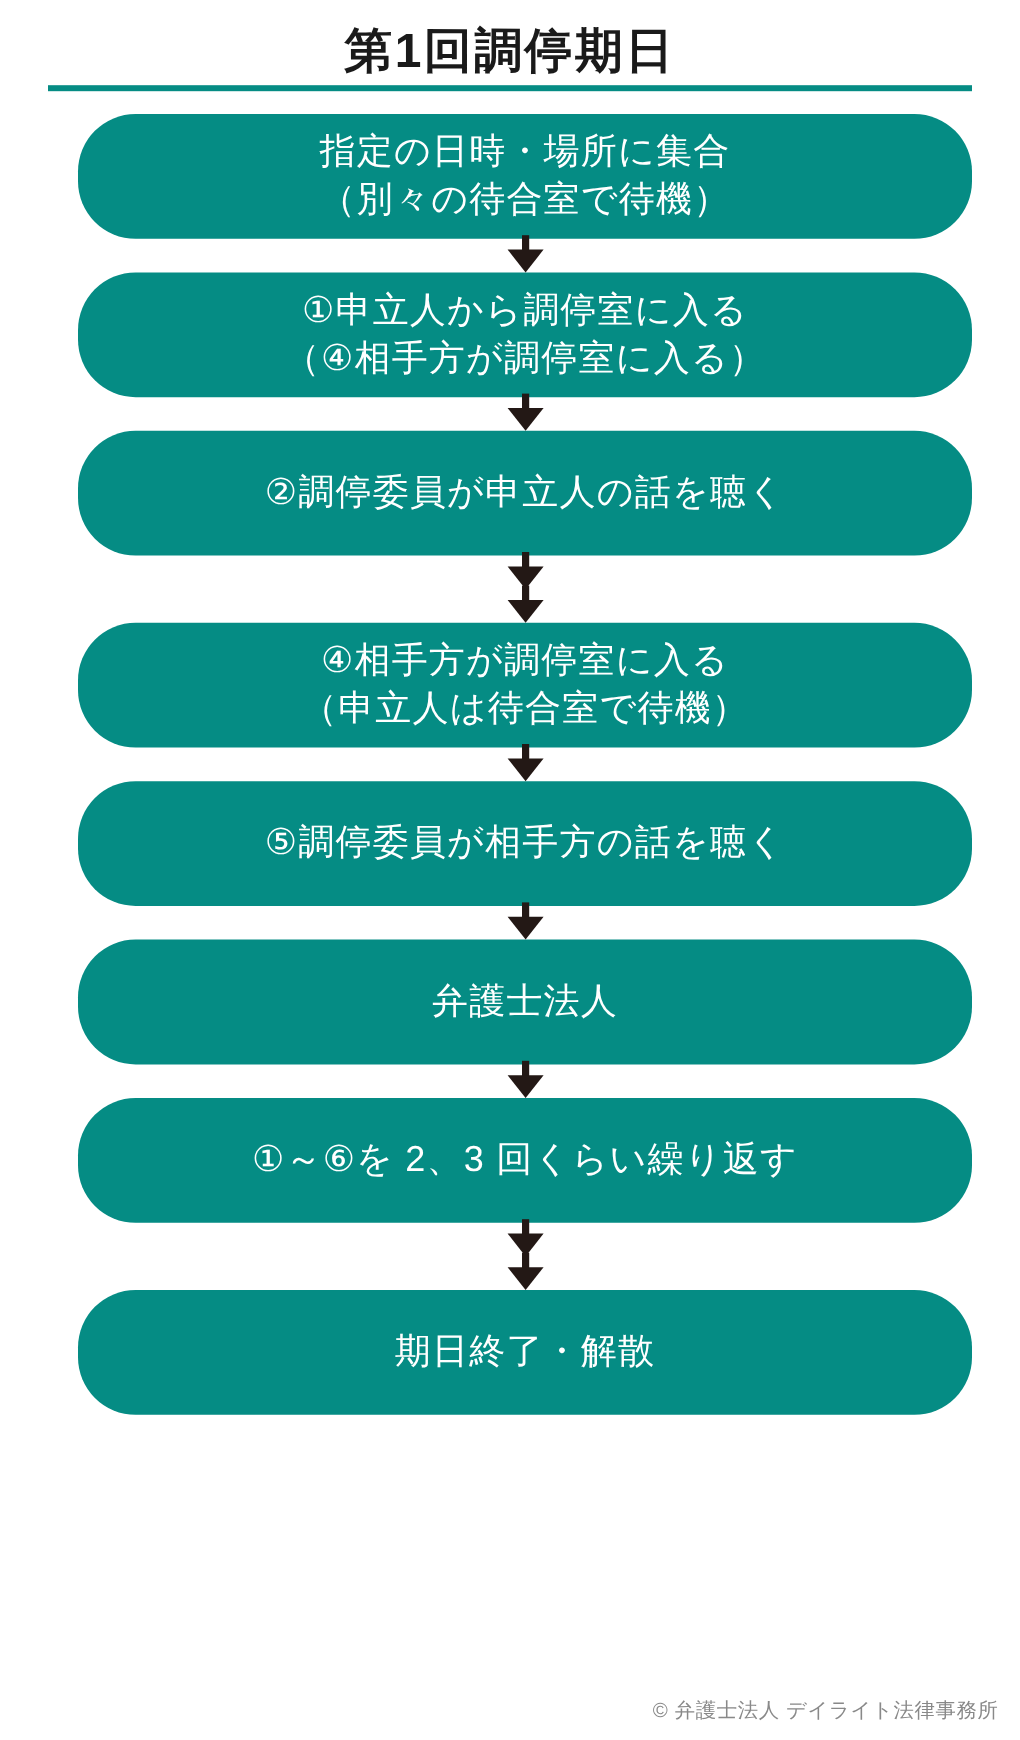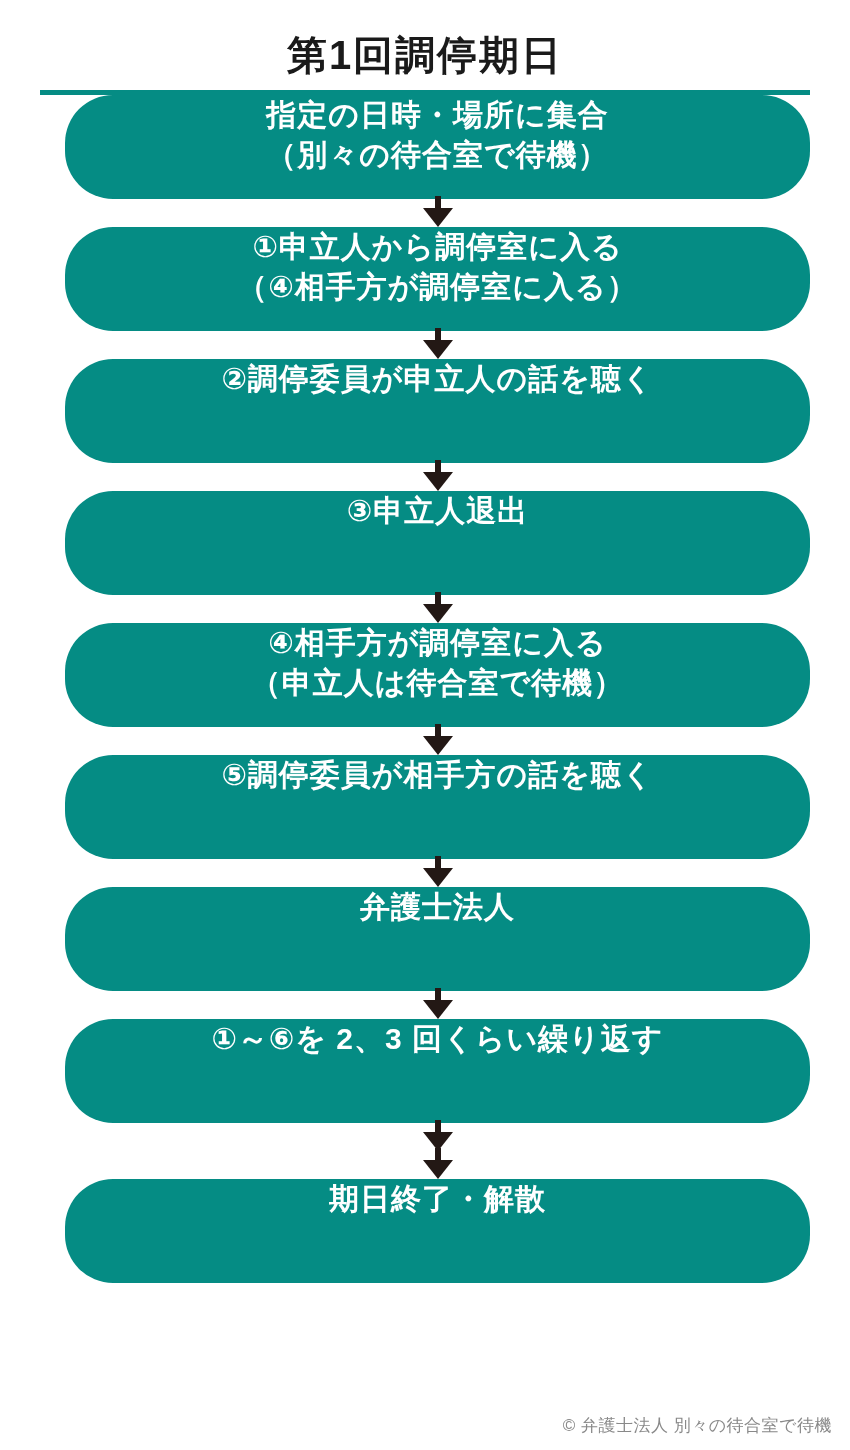--- a/index.html
+++ b/index.html
@@ -18,21 +18,21 @@
     font-family: "Liberation Sans", "DejaVu Sans", sans-serif;
   }
   .page {
     position: relative;
     width: 850px;
     height: 1450px;
     background: #FFFFFF;
     overflow: hidden;
   }
   .title {
-    margin: 12px;
+    margin: 0;
     padding-top: 20px;
     text-align: center;
     font-size: 40px;
     font-weight: bold;
     color: var(--title-text);
     letter-spacing: 2px;
     line-height: 1.15;
   }
   .title-rule {
     width: 770px;
@@ -49,24 +49,24 @@
     flex-direction: column;
     align-items: stretch;
   }
   .box {
     height: 104px;
     border-radius: 48px;
     background: var(--teal);
     color: var(--box-text);
     display: flex;
     flex-direction: column;
-    justify-content: flex-start;
+    justify-content: center;
     align-items: center;
     text-align: center;
-    font-weight: bold;
+    font-weight: normal;
     font-size: 30px;
     line-height: 40px;
     letter-spacing: 1px;
   }
   .arrow {
     height: 28px;
     display: flex;
     flex-direction: column;
     align-items: center;
     position: relative;
@@ -119,23 +119,20 @@
         <div class="arrow-stem"></div>
         <div class="arrow-head"></div>
       </div>
       <div class="box">
         <div class="box-line">②調停委員が申立人の話を聴く</div>
       </div>
       <div class="arrow">
         <div class="arrow-stem"></div>
         <div class="arrow-head"></div>
       </div>
-      <div class="box">
-        <div class="box-line">③申立人退出</div>
-      </div>
       <div class="arrow">
         <div class="arrow-stem"></div>
         <div class="arrow-head"></div>
       </div>
       <div class="box">
         <div class="box-line">④相手方が調停室に入る</div>
         <div class="box-line">（申立人は待合室で待機）</div>
       </div>
       <div class="arrow">
         <div class="arrow-stem"></div>
@@ -164,14 +161,14 @@
       </div>
       <div class="arrow">
         <div class="arrow-stem"></div>
         <div class="arrow-head"></div>
       </div>
       <div class="box">
         <div class="box-line">期日終了・解散</div>
       </div>
     </div>
 
-  <div class="footer">© 弁護士法人 別々の待合室で待機</div>
+  <div class="footer">© 弁護士法人 デイライト法律事務所</div>
 </div>
 
 </body></html>

